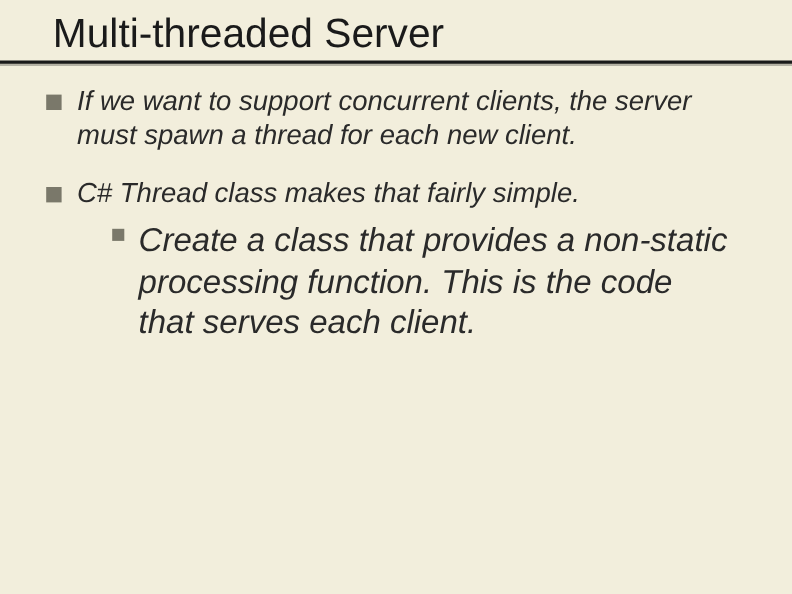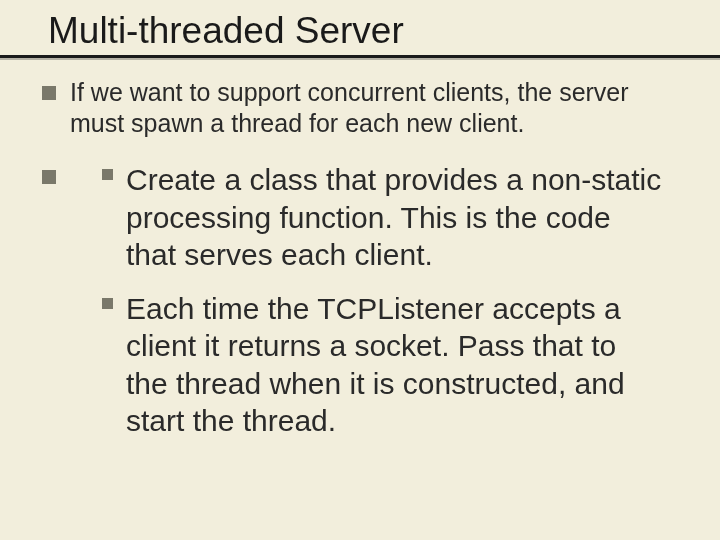--- a/index.html
+++ b/index.html
@@ -36,20 +36,21 @@
     right: 0;
     top: 55px;
     height: 0;
     border-top: 3px solid #1a1a1a;
     box-shadow: 0 2px 0 rgba(0,0,0,0.25);
   }
   .body {
     padding: 22px 56px 0 42px;
     font-size: 25px;
     line-height: 1.25;
+    font-style: italic;
   }
   ul {
     list-style: none;
     margin: 0;
     padding: 0;
   }
   li.top {
     position: relative;
     padding-left: 28px;
     margin-bottom: 22px;
@@ -87,24 +88,22 @@
     <div class="title">Multi-threaded Server</div>
     <div class="title-bar"></div>
   </div>
 
   <div class="body">
     <ul>
       <li class="top">
         <span>If we want to support concurrent clients, the server must spawn a thread for each new client.</span>
       </li>
       <li class="top">
+        <span>C# Thread class makes that fairly simple.</span>
         <ul>
           <li class="sub">
             <span>Create a class that provides a non-static processing function.  This is the code that serves each client.</span>
-          </li>
-          <li class="sub">
-            <span>Each time the TCPListener accepts a client it returns a socket.  Pass that to the thread when it is constructed, and start the thread.</span>
           </li>
         </ul>
       </li>
     </ul>
   </div>
 </div>
 
 </body></html>

